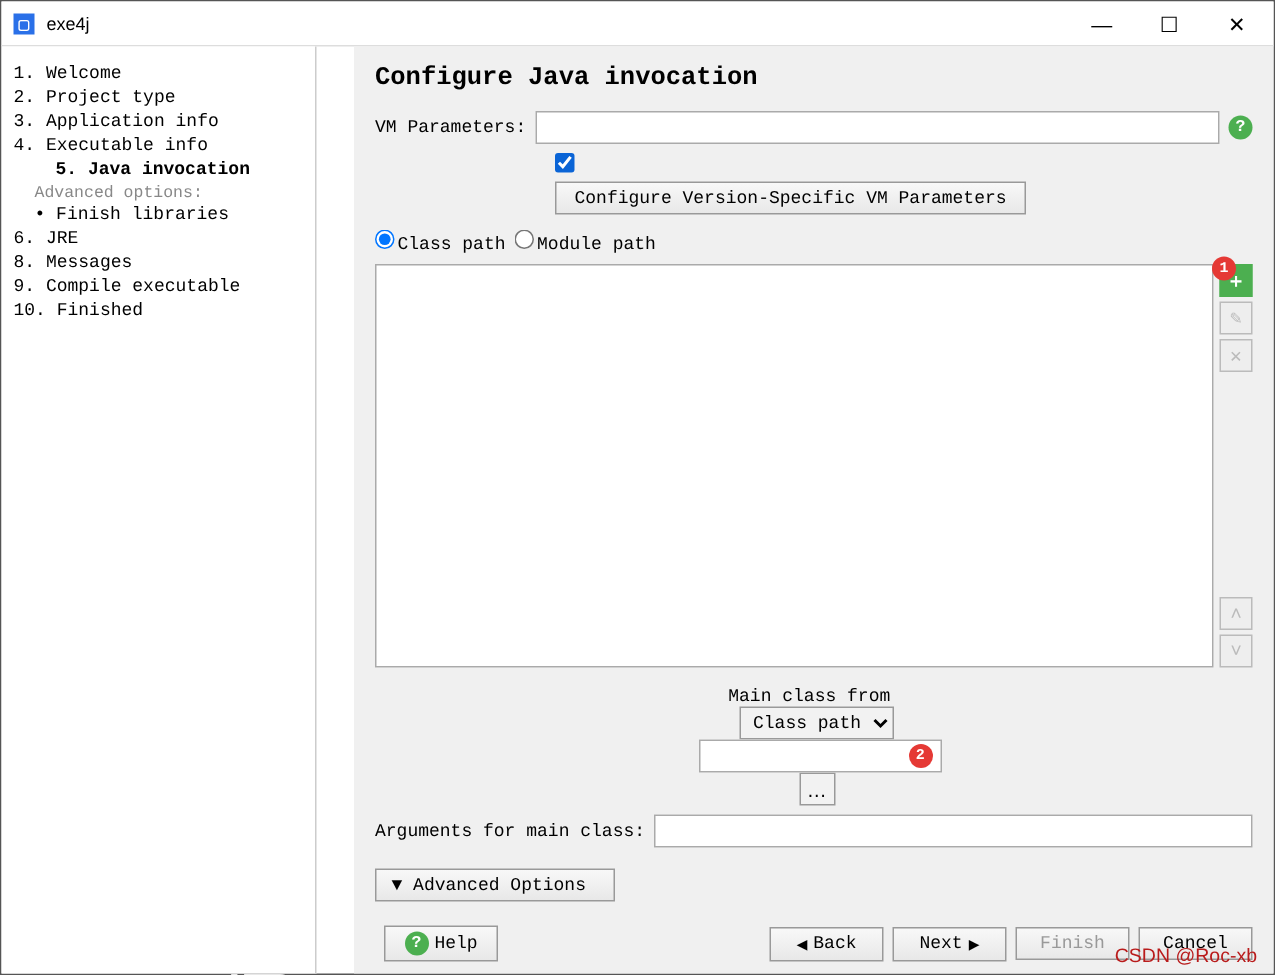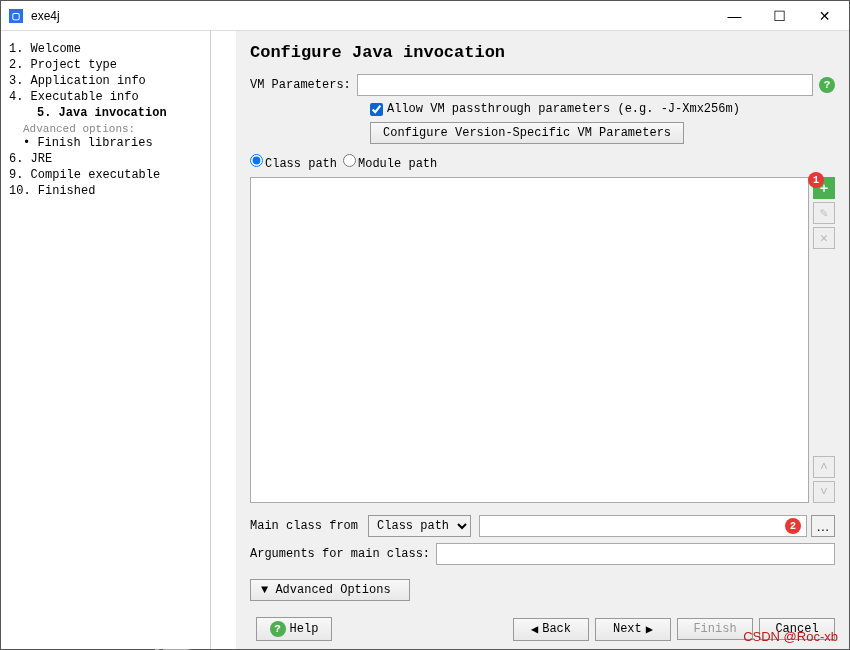--- a/index.html
+++ b/index.html
@@ -30,21 +30,21 @@
 .radio-row { display: flex; align-items: center; margin-bottom: 6px; gap: 6px; }
 .radio-row input { margin-right: 2px; }
 .listbox-wrap { display: flex; flex: 1; margin-bottom: 8px; }
 .listbox { flex: 1; border: 1px solid #aaa; background: #fff; }
 .list-tools { width: 26px; display: flex; flex-direction: column; gap: 3px; align-items: center; padding-left: 4px; }
 .tool-btn { width: 22px; height: 22px; border: 1px solid #bbb; background: #eee; display: flex; align-items: center; justify-content: center; cursor: pointer; font-size: 13px; color: #666; }
 .tool-btn.add { background: #4caf50; color: #fff; border-color: #4caf50; font-weight: bold; position: relative; }
 .tool-btn.disabled { color: #bbb; cursor: default; }
 .badge { position: absolute; width: 16px; height: 16px; border-radius: 50%; background: #e53935; color: #fff; font-size: 10px; font-weight: bold; display: flex; align-items: center; justify-content: center; z-index: 5; }
 .badge.b1 { top: -6px; left: -6px; }
-.row.mainclass { margin-top: 4px; }
+.row.mainclass { margin-top: 4px; flex-direction: column; }
 .select { height: 22px; border: 1px solid #999; background: #f2f2f2; font-family: inherit; font-size: 12px; padding: 0 4px; }
 .browse-btn { width: 24px; height: 22px; border: 1px solid #999; background: #f2f2f2; margin-left: 4px; cursor: pointer; text-align: center; }
 .mainclass-input-wrap { flex: 1; position: relative; margin-left: 8px; }
 .mainclass-input-wrap .badge { top: 3px; right: 6px; }
 .adv-options-btn { margin-top: 8px; margin-bottom: 8px; }
 .adv-options-btn .btn { padding: 3px 18px 3px 10px; }
 .footer { display: flex; align-items: center; padding-top: 8px; border-top: 0; }
 .footer .spacer { flex: 1; }
 .footer .btn { min-width: 76px; margin-left: 6px; display: inline-flex; align-items: center; justify-content: center; gap: 4px; }
 .footer .help-btn { display: inline-flex; align-items: center; gap: 4px; }
@@ -65,36 +65,36 @@
   <div class="body">
     <div class="sidebar">
       <div class="nav-item">1. Welcome</div>
       <div class="nav-item">2. Project type</div>
       <div class="nav-item">3. Application info</div>
       <div class="nav-item">4. Executable info</div>
       <div class="nav-item selected">5. Java invocation</div>
       <div class="adv-label">Advanced options:</div>
       <div class="sub-item"><span>•</span> <span>Finish libraries</span></div>
       <div class="nav-item">6. JRE</div>
+      <div class="nav-item">8. Messages</div>
       <div class="nav-item">9. Compile executable</div>
       <div class="nav-item">10. Finished</div>
       <div class="watermark">exe4j</div>
     </div>
     <div class="main">
       <h1>Configure Java invocation</h1>
 
       <div class="row">
         <label>VM Parameters:</label>
         <input class="text-input" value="" style="">
         <span class="help-icon">?</span>
       </div>
 
       <div class="checkbox-row">
         <input type="checkbox" checked="" style="">
-        <label>Allow VM passthrough parameters (e.g. -J-Xmx256m)</label>
       </div>
 
       <div class="config-btn-row">
         <button class="btn">Configure Version-Specific VM Parameters</button>
       </div>
 
       <div class="radio-row">
         <label><input type="radio" name="pathmode" checked="" style=""><span>Class path</span></label>
         <label><input type="radio" name="pathmode" style=""><span>Module path</span></label>
       </div>

